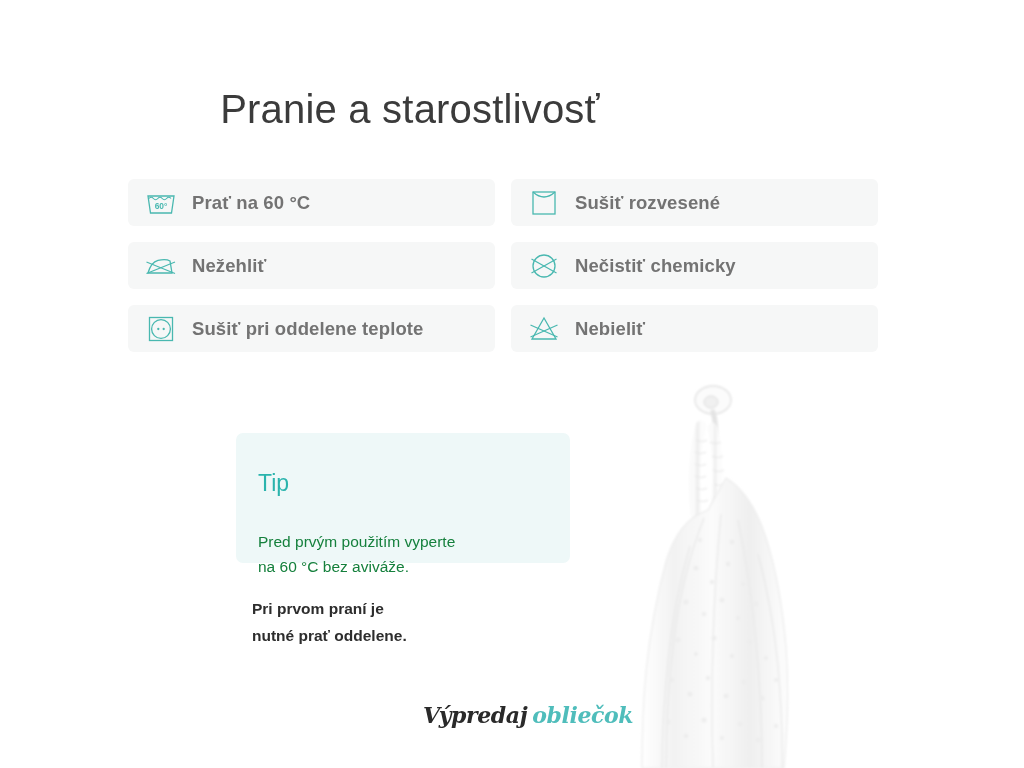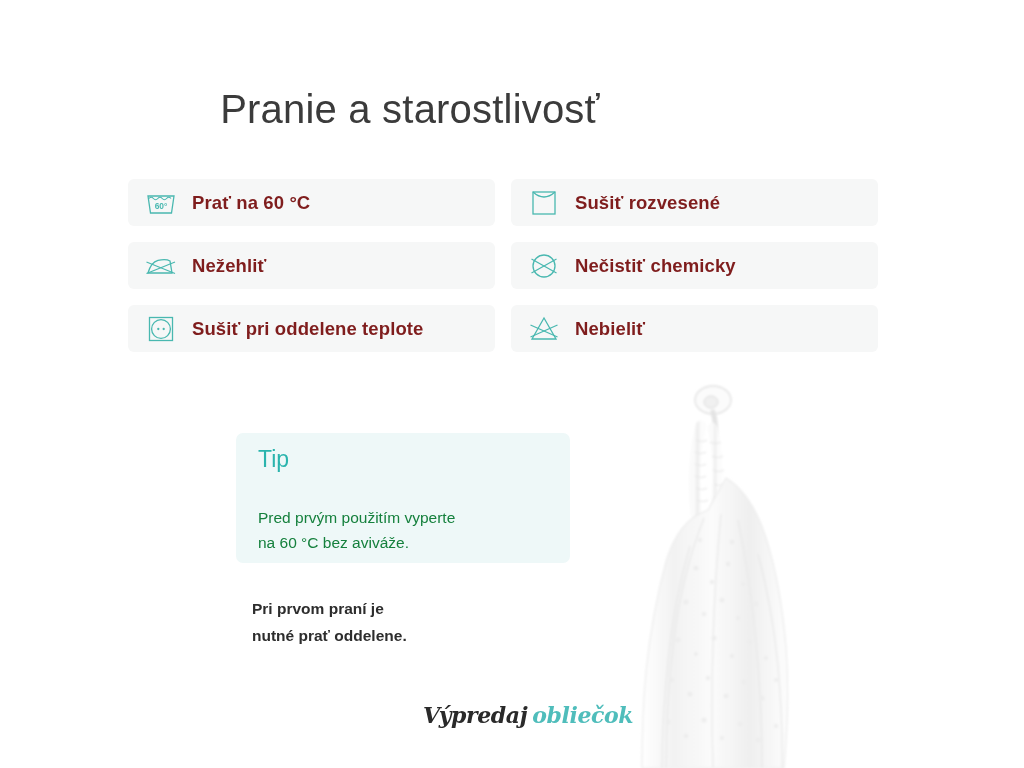--- a/index.html
+++ b/index.html
@@ -67,36 +67,36 @@
     display: flex;
     align-items: center;
     justify-content: center;
     margin-right: 14px;
   }
   .care-icon svg { display: block; overflow: visible; }
 
   .care-label {
     font-size: 18.5px;
     font-weight: 700;
-    color: #7f1d1d;
+    color: #737373;
     letter-spacing: 0.1px;
     white-space: nowrap;
   }
 
   
   .tip-box {
     position: absolute;
     left: 236px;
     top: 433px;
     width: 334px;
     height: 130px;
     background: #eef8f8;
     border-radius: 7px;
     box-sizing: border-box;
-    padding: 12px 22px 0 22px;
+    padding: 36px 22px 0 22px;
   }
   .tip-heading {
     font-size: 23px;
     font-weight: 400;
     color: #2ab4ad;
     line-height: 28px;
     margin-bottom: 8px;
   }
   .tip-body {
     font-size: 15.5px;

